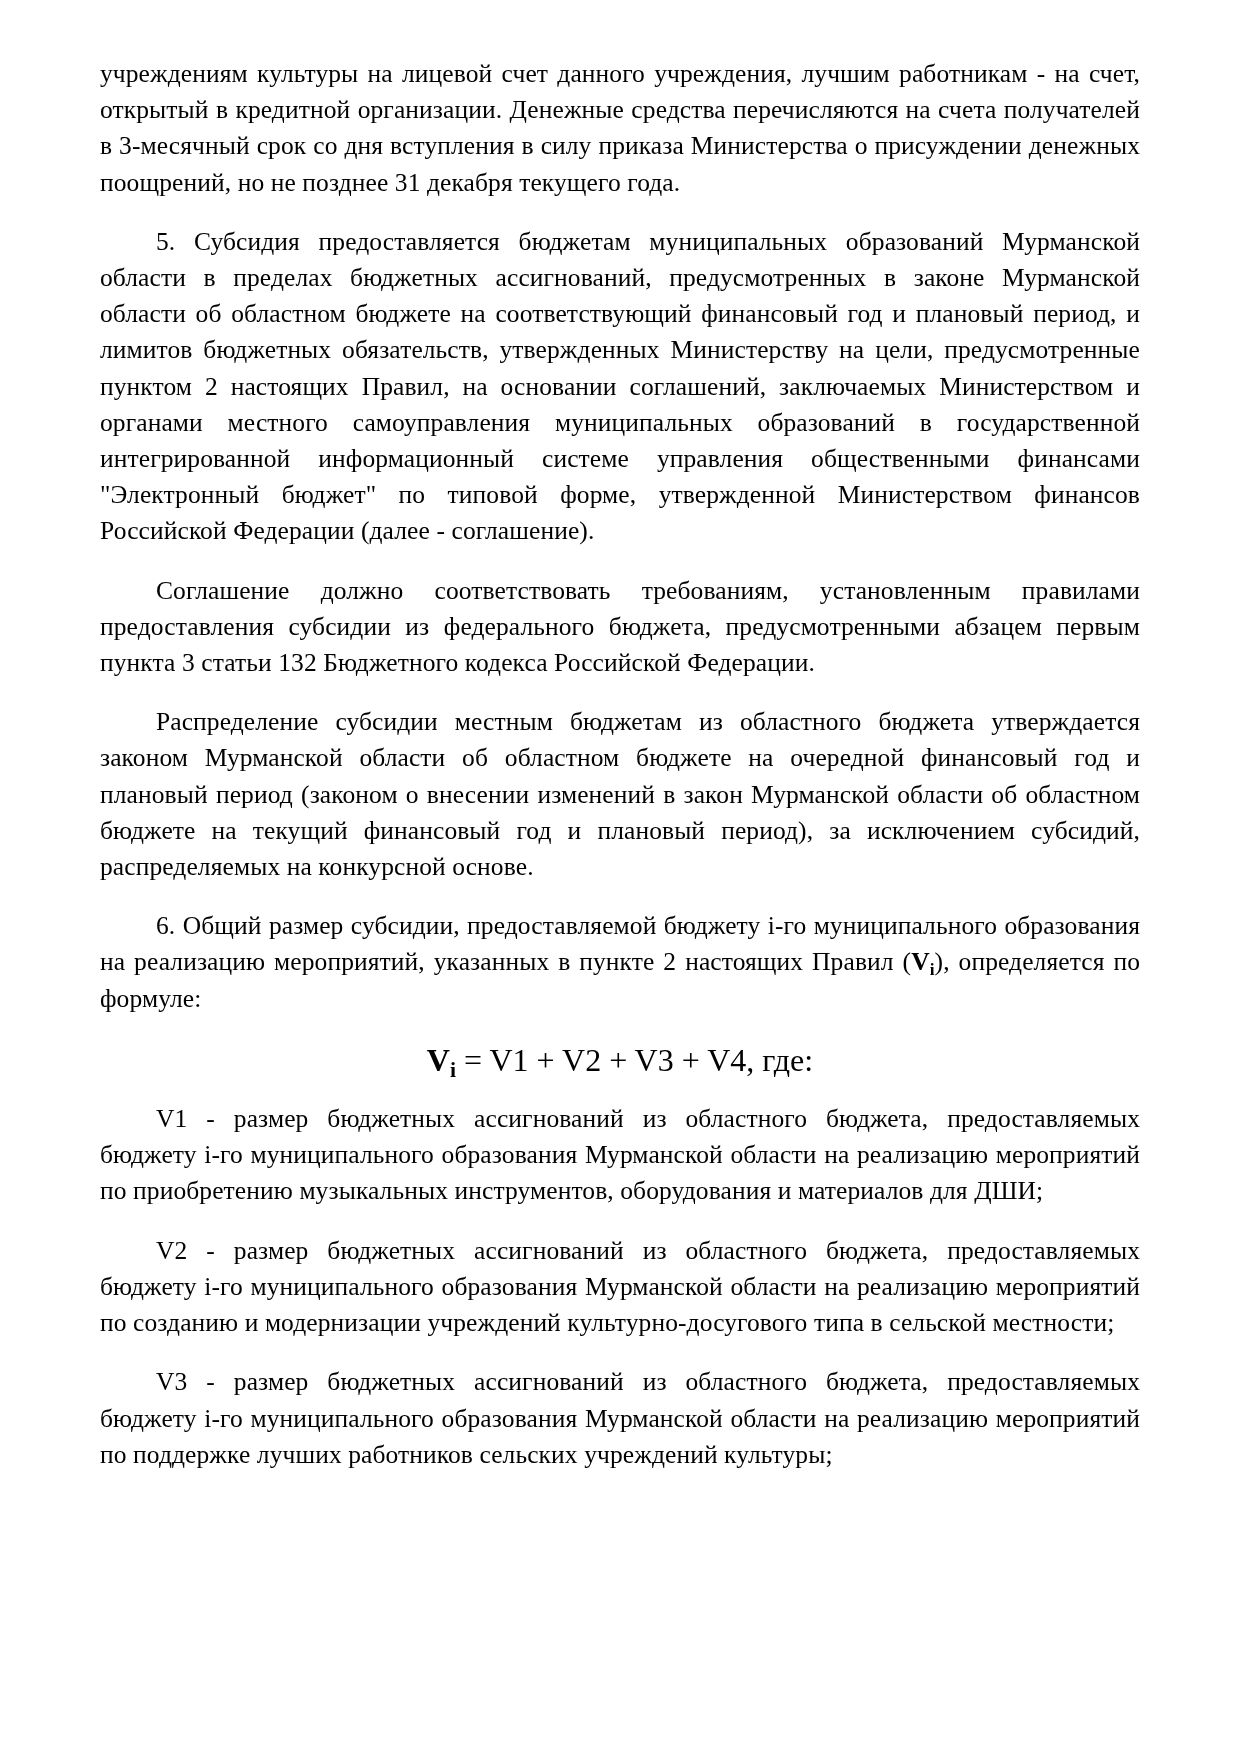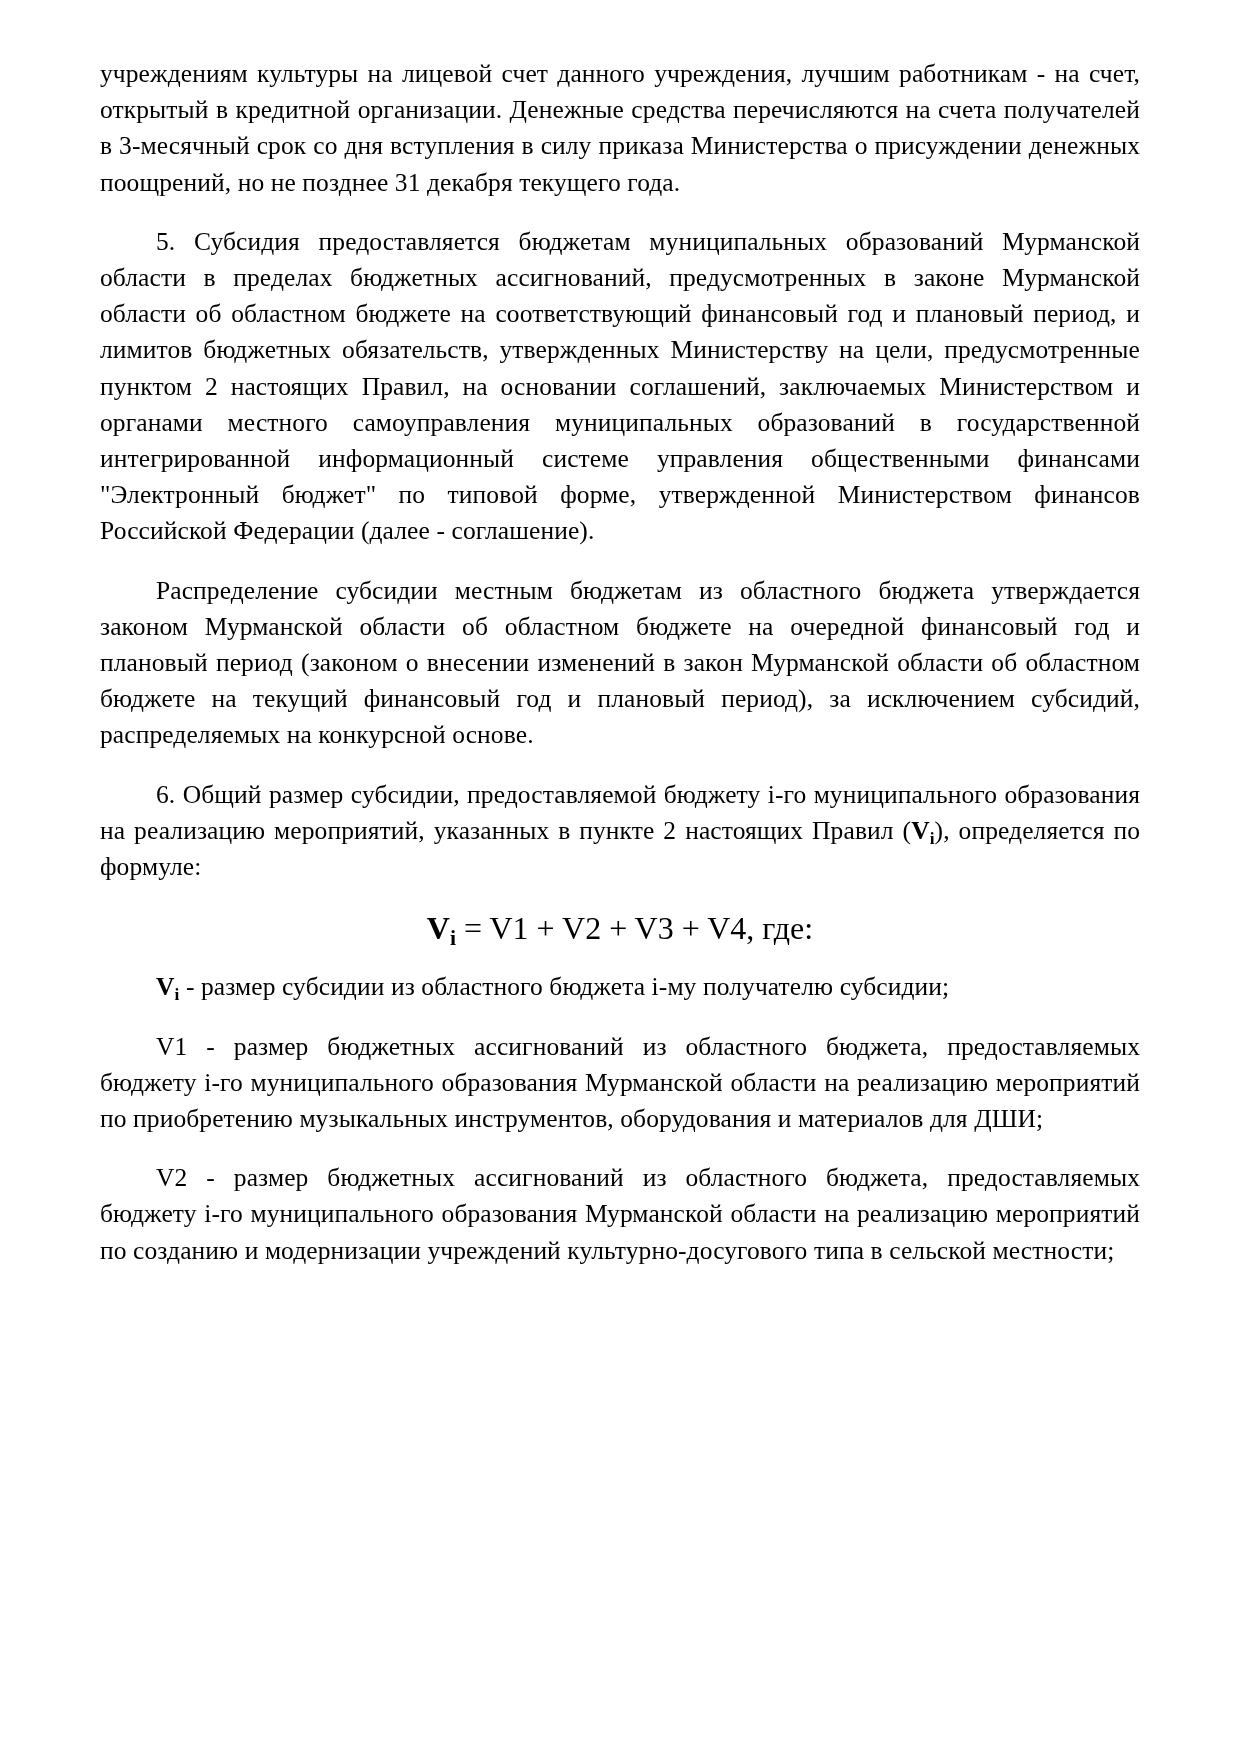--- a/index.html
+++ b/index.html
@@ -57,39 +57,40 @@
 </head>
 <body>
 
 <div class="page">
   <div class="body-text">
 
     <p class="para">учреждениям культуры на лицевой счет данного учреждения, лучшим работникам - на счет, открытый в кредитной организации. Денежные средства перечисляются на счета получателей в 3-месячный срок со дня вступления в силу приказа Министерства о присуждении денежных поощрений, но не позднее 31 декабря текущего года.</p>
 
     <p class="para indent gap">5. Субсидия предоставляется бюджетам муниципальных образований Мурманской области в пределах бюджетных ассигнований, предусмотренных в законе Мурманской области об областном бюджете на соответствующий финансовый год и плановый период, и лимитов бюджетных обязательств, утвержденных Министерству на цели, предусмотренные пунктом 2 настоящих Правил, на основании соглашений, заключаемых Министерством и органами местного самоуправления муниципальных образований в государственной интегрированной информационный системе управления общественными финансами "Электронный бюджет" по типовой форме, утвержденной Министерством финансов Российской Федерации (далее - соглашение).</p>
 
+    <p class="para indent gap">Соглашение должно соответствовать требованиям, установленным правилами предоставления субсидии из федерального бюджета, предусмотренными абзацем первым пункта 3 статьи 132 Бюджетного кодекса Российской Федерации.</p>
 
     <p class="para indent gap">Распределение субсидии местным бюджетам из областного бюджета утверждается законом Мурманской области об областном бюджете на очередной финансовый год и плановый период (законом о внесении изменений в закон Мурманской области об областном бюджете на текущий финансовый год и плановый период), за исключением субсидий, распределяемых на конкурсной основе.</p>
 
     <p class="para indent gap">
       <span>6. Общий размер субсидии, предоставляемой бюджету i-го муниципального образования на реализацию мероприятий, указанных в пункте 2 настоящих Правил (</span><span class="nowrap"><span>V</span><sub>i</sub></span><span>), определяется по формуле:</span>
     </p>
 
     <p class="formula">
       <span class="nowrap"><span>V</span><sub>i</sub></span><span> = V1 + V2 + V3 + V4, где:</span>
     </p>
 
-    <p class="para indent gap">
-      <span class="nowrap"><span>V</span><sub>i</sub></span><span> - размер субсидии из областного бюджета i-му получателю субсидии;</span>
-    </p>
 
     <p class="para indent gap">
       <span>V1</span><span> - размер бюджетных ассигнований из областного бюджета, предоставляемых бюджету i-го муниципального образования Мурманской области на реализацию мероприятий по приобретению музыкальных инструментов, оборудования и материалов для ДШИ;</span>
     </p>
 
     <p class="para indent gap">
       <span>V2</span><span> - размер бюджетных ассигнований из областного бюджета, предоставляемых бюджету i-го муниципального образования Мурманской области на реализацию мероприятий по созданию и модернизации учреждений культурно-досугового типа в сельской местности;</span>
     </p>
 
+    <p class="para indent gap">
+      <span>V3</span><span> - размер бюджетных ассигнований из областного бюджета, предоставляемых бюджету i-го муниципального образования Мурманской области на реализацию мероприятий по поддержке лучших работников сельских учреждений культуры;</span>
+    </p>
 
 
   </div>
 </div>
 
 </body></html>

